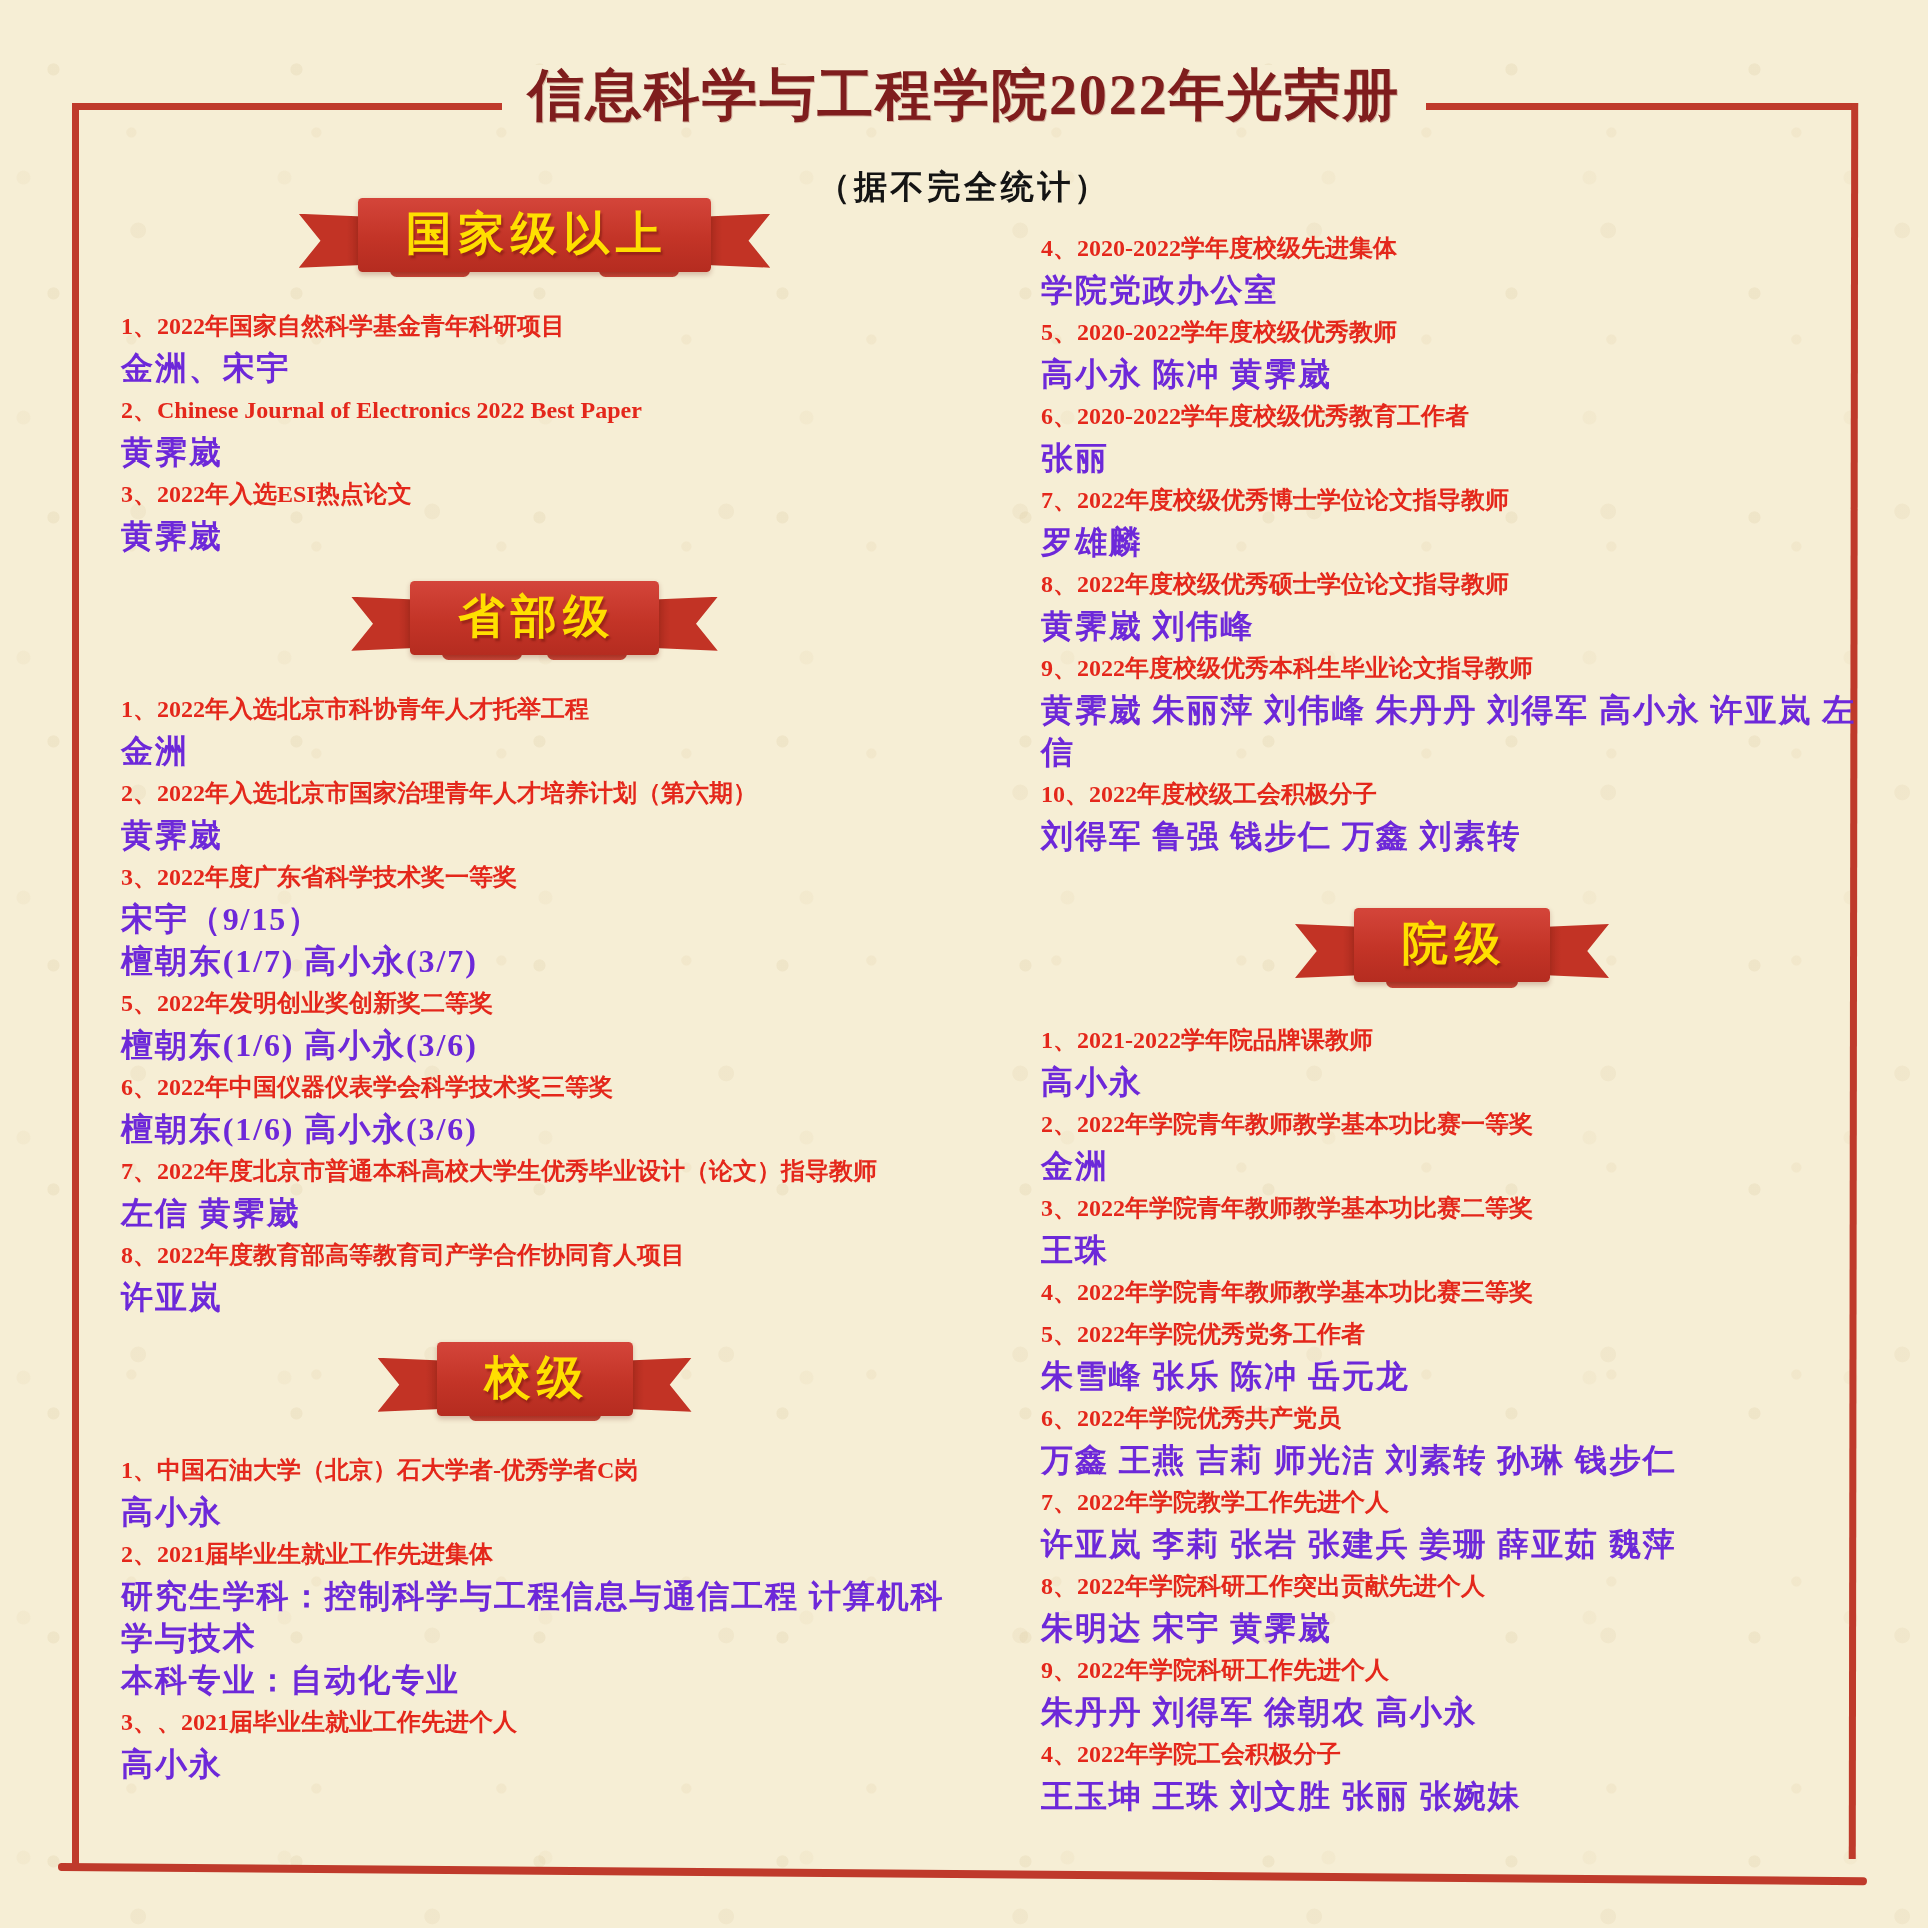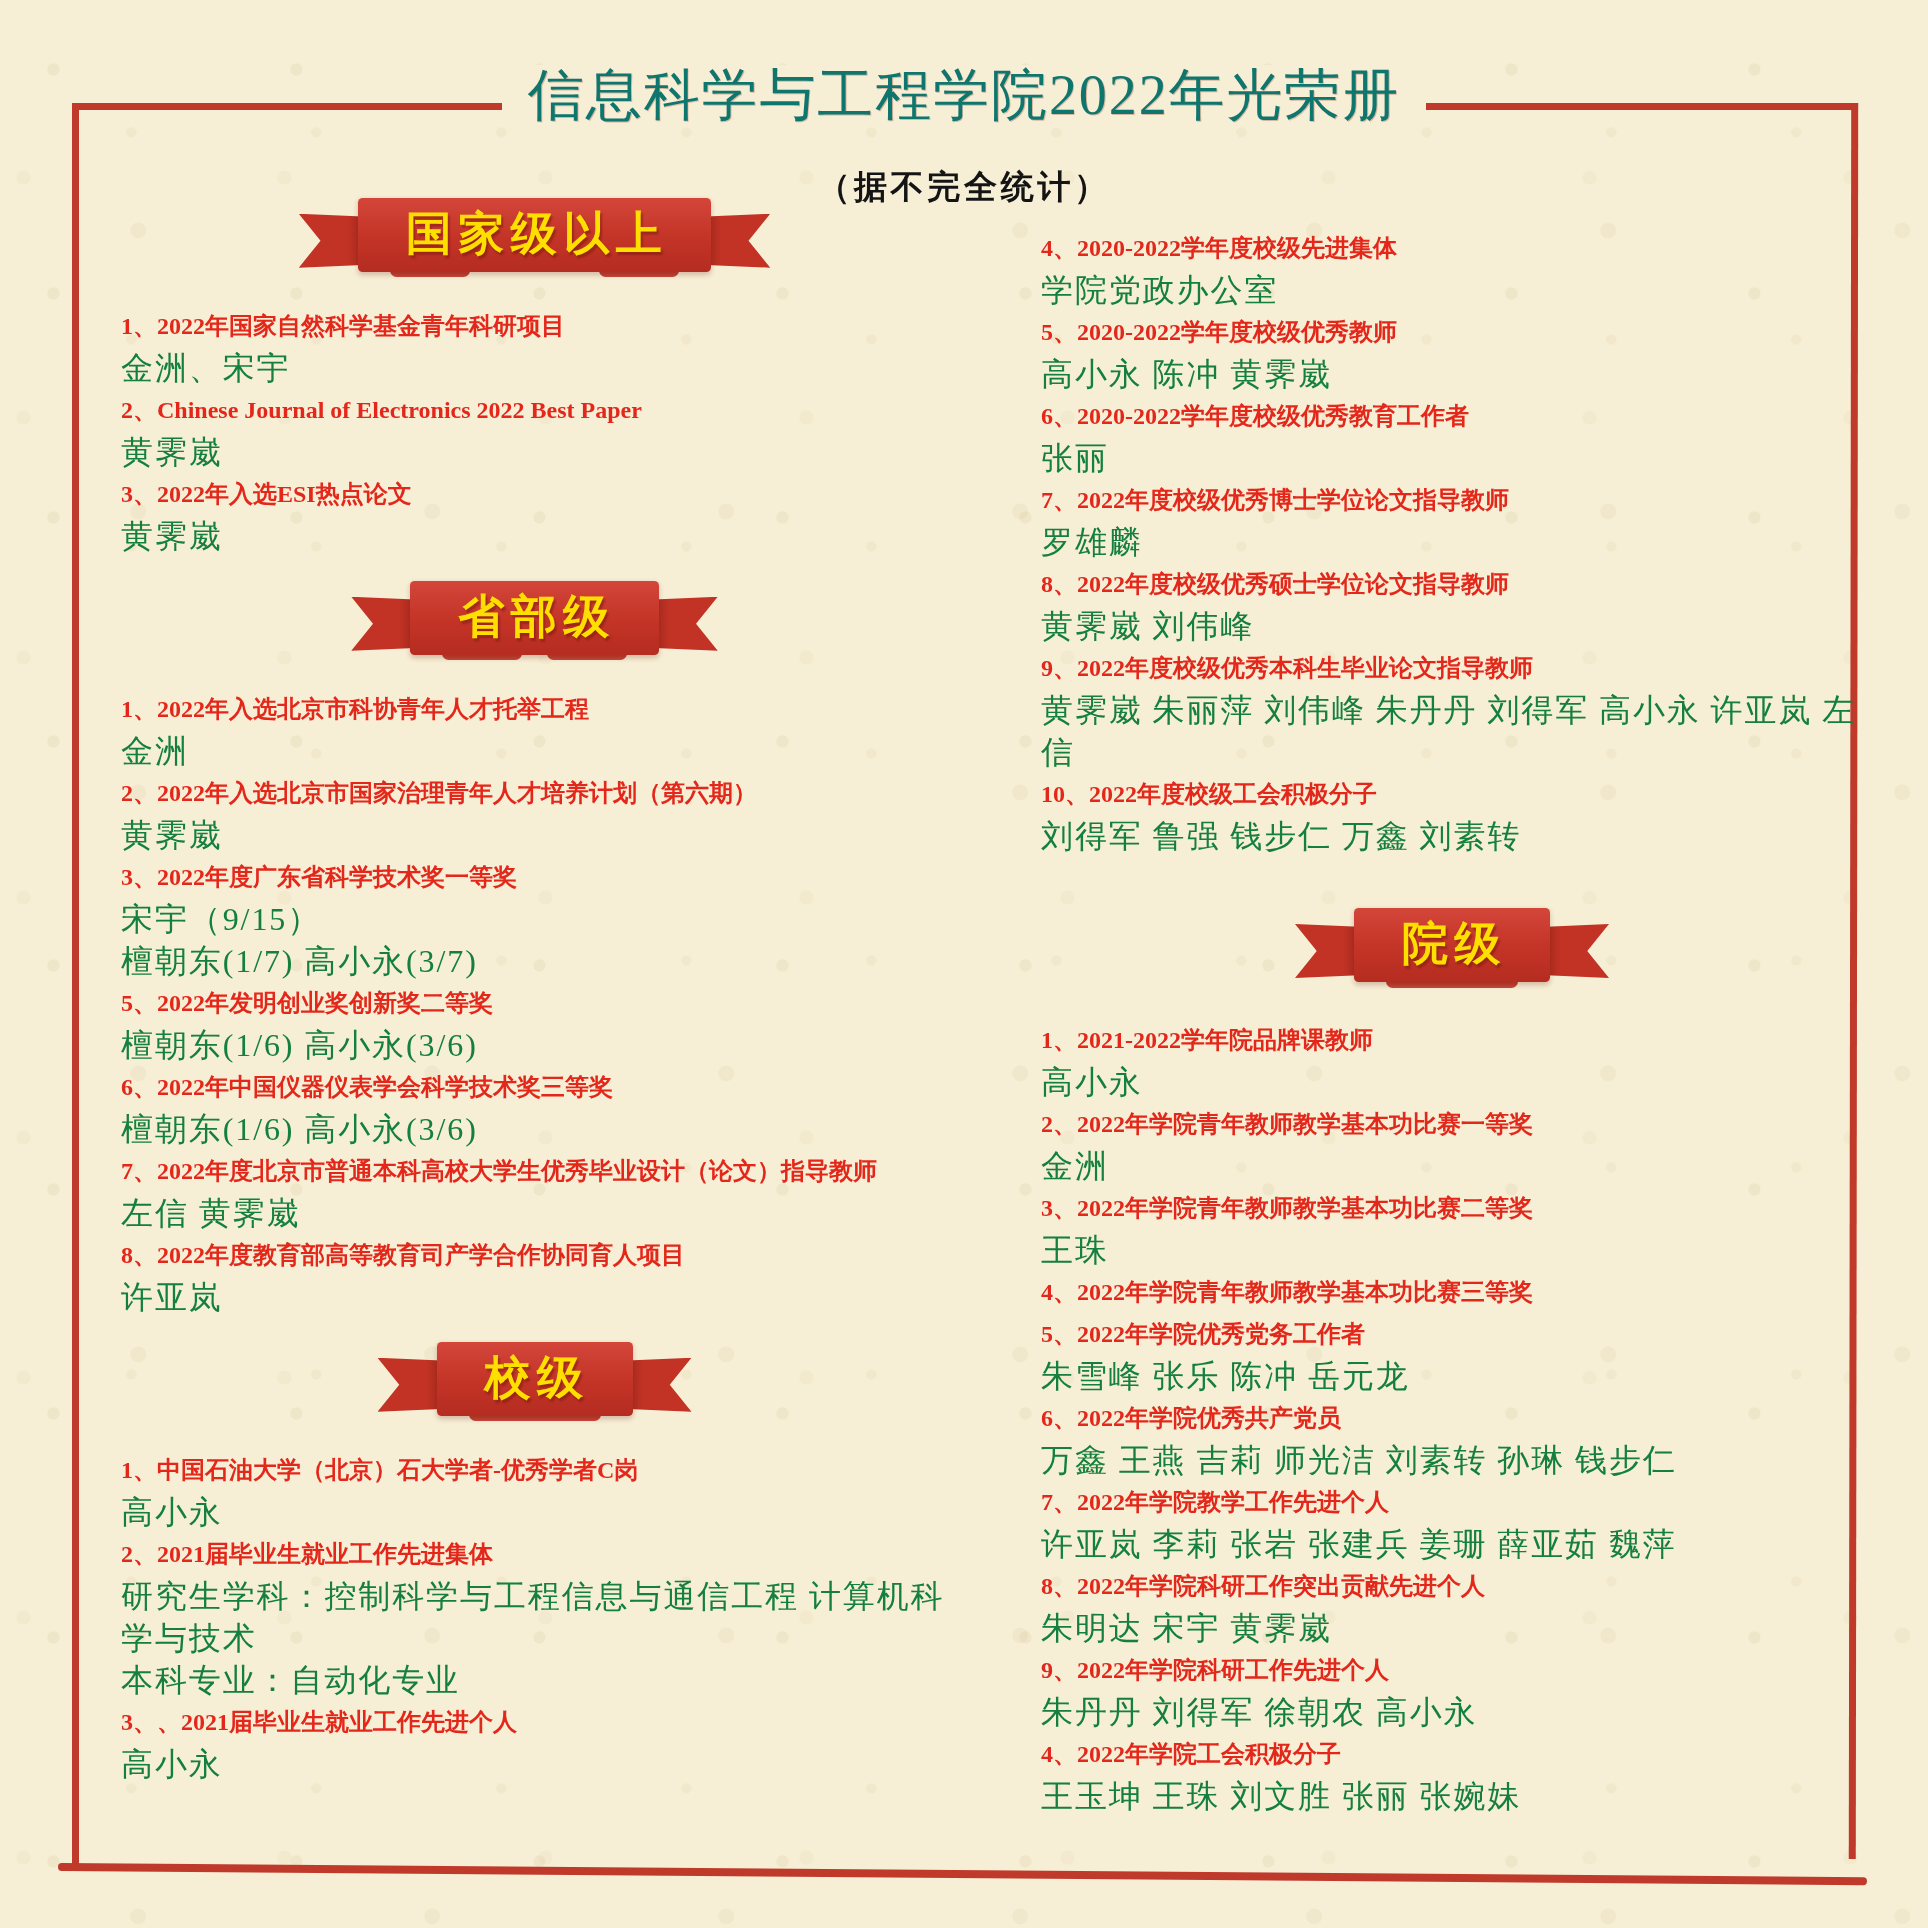--- a/index.html
+++ b/index.html
@@ -17,31 +17,31 @@
   
   .frame-line{position:absolute;background:#bf3a2b;z-index:1;}
   .frame-top{left:72px;top:103px;width:1784px;height:6.5px;}
   .frame-left{left:72px;top:103px;width:6.5px;height:1767px;}
   .frame-right{left:1850px;top:103px;width:6.5px;height:1756px;transform:rotate(.08deg);}
   .frame-bottom{left:58px;top:1863px;width:1809px;height:8.3px;transform:rotate(.45deg);transform-origin:left center;border-radius:3.7px;}
   
   .page-title{position:absolute;left:0;right:0;top:65px;text-align:center;z-index:3;}
   .page-title span{
     display:inline-block;padding:0 26px;background:#f6eed5;
-    font-size:56px;line-height:61px;font-weight:normal;letter-spacing:1.9px;color:#0f766e;
+    font-size:56px;line-height:61px;font-weight:bold;letter-spacing:1.9px;color:#7f1d1d;
     text-shadow:0.9px 0.9px 0 rgba(120,20,10,.25);
   }
   .page-subtitle{position:absolute;left:0;right:0;top:150px;text-align:center;z-index:3;
     font-size:33px;font-weight:bold;color:#141414;letter-spacing:3.7px;margin-top:15px;}
   
   .col{position:absolute;z-index:2;}
   .col-left{left:121px;top:181px;width:827px;}
   .col-right{left:1041px;top:227px;width:822px;}
   .award-title{font-size:24px;line-height:42px;font-weight:bold;color:#e4271b;}
-  .award-names{font-size:32px;line-height:42px;font-weight:normal;color:#15803d;letter-spacing:1.9px;}
+  .award-names{font-size:32px;line-height:42px;font-weight:bold;color:#6d28d9;letter-spacing:1.9px;}
   
   .banner-row{display:flex;justify-content:center;margin:24px 0 33px;}
   .col-left .banner-row:first-child{margin-top:16.7px;}
   .col-right .banner-row{margin:51px 0 37px;}
   .banner-band{
     position:relative;
     background:linear-gradient(180deg,#d4453a 0%,#c33427 55%,#b52c20 100%);
     color:#ffdf00;font-size:46px;line-height:50px;font-weight:bold;letter-spacing:6.5px;
     padding:11px 43px 13px 48px;text-align:center;border-radius:4.6px;
     text-shadow:1.9px 2.8px 1.9px rgba(110,20,10,.45);

